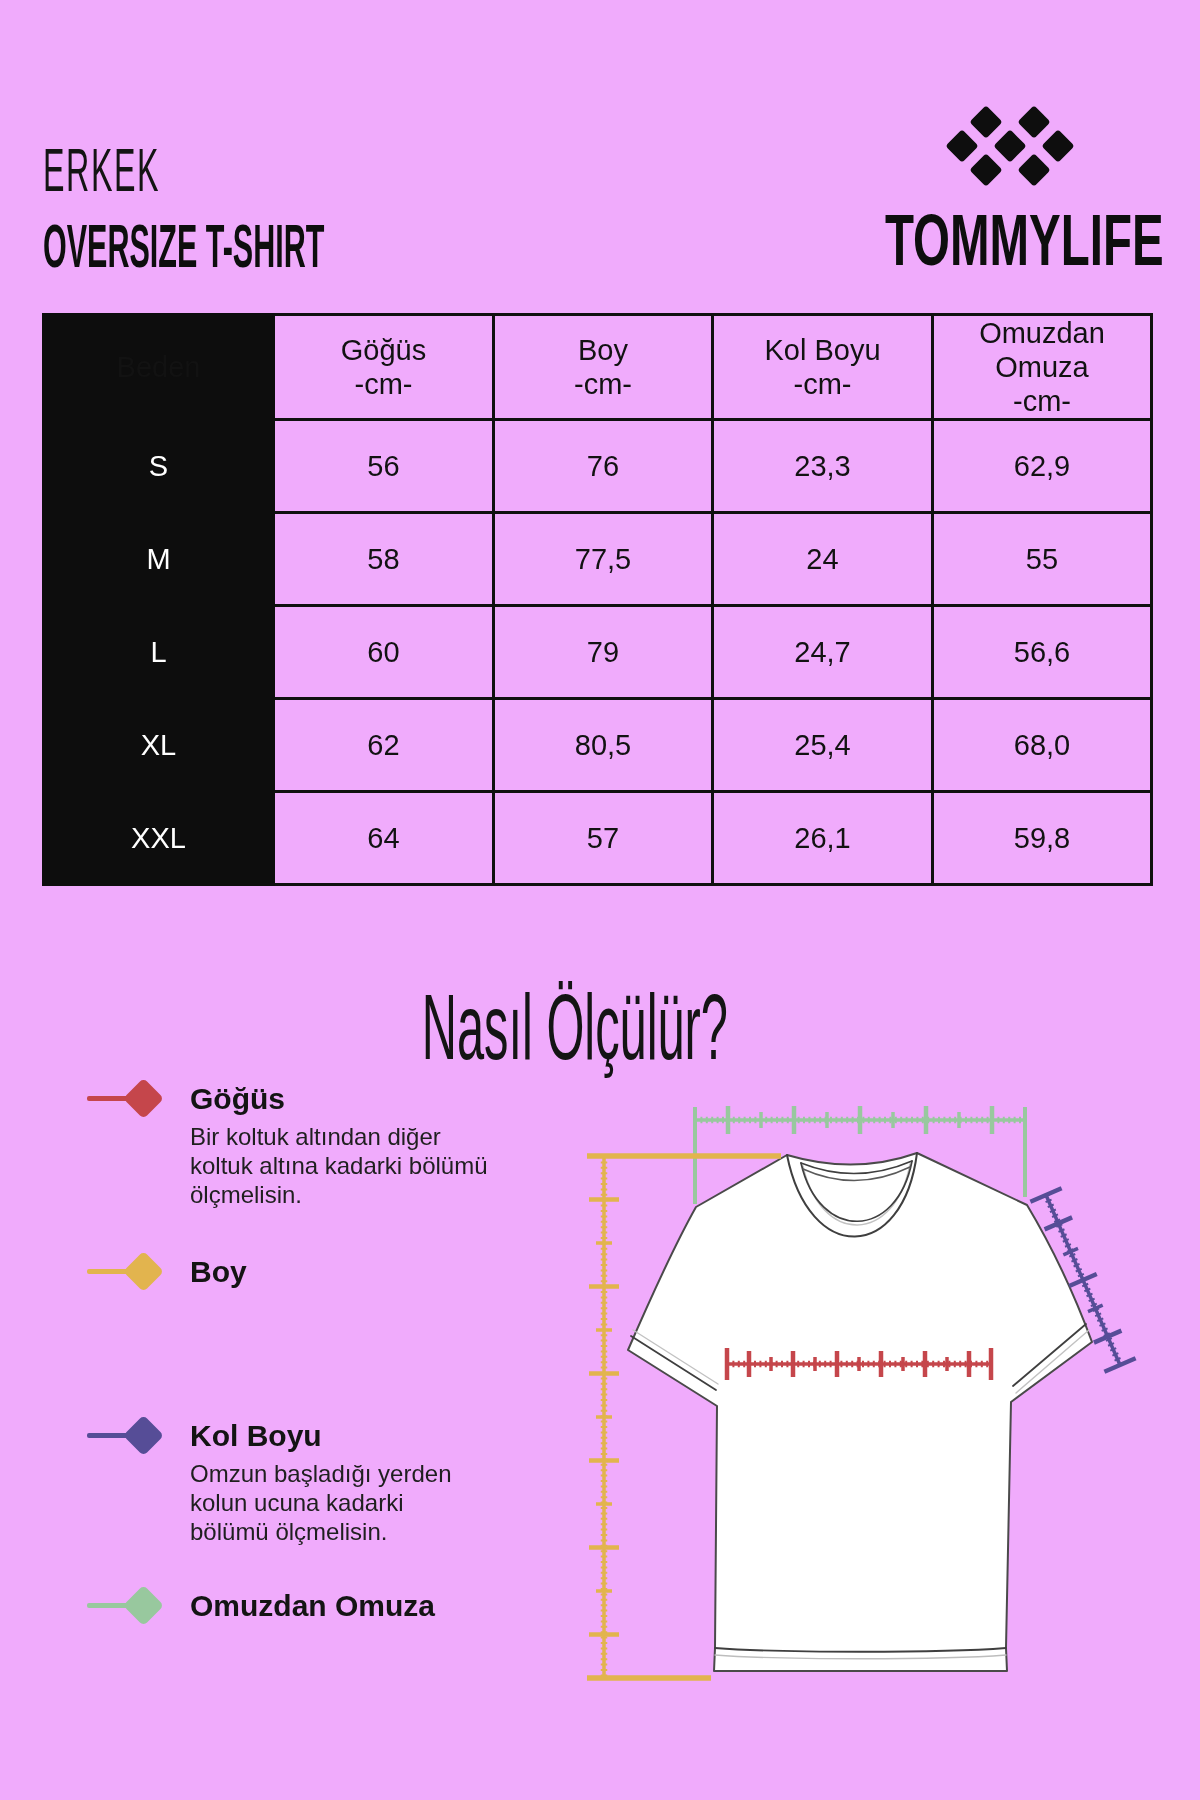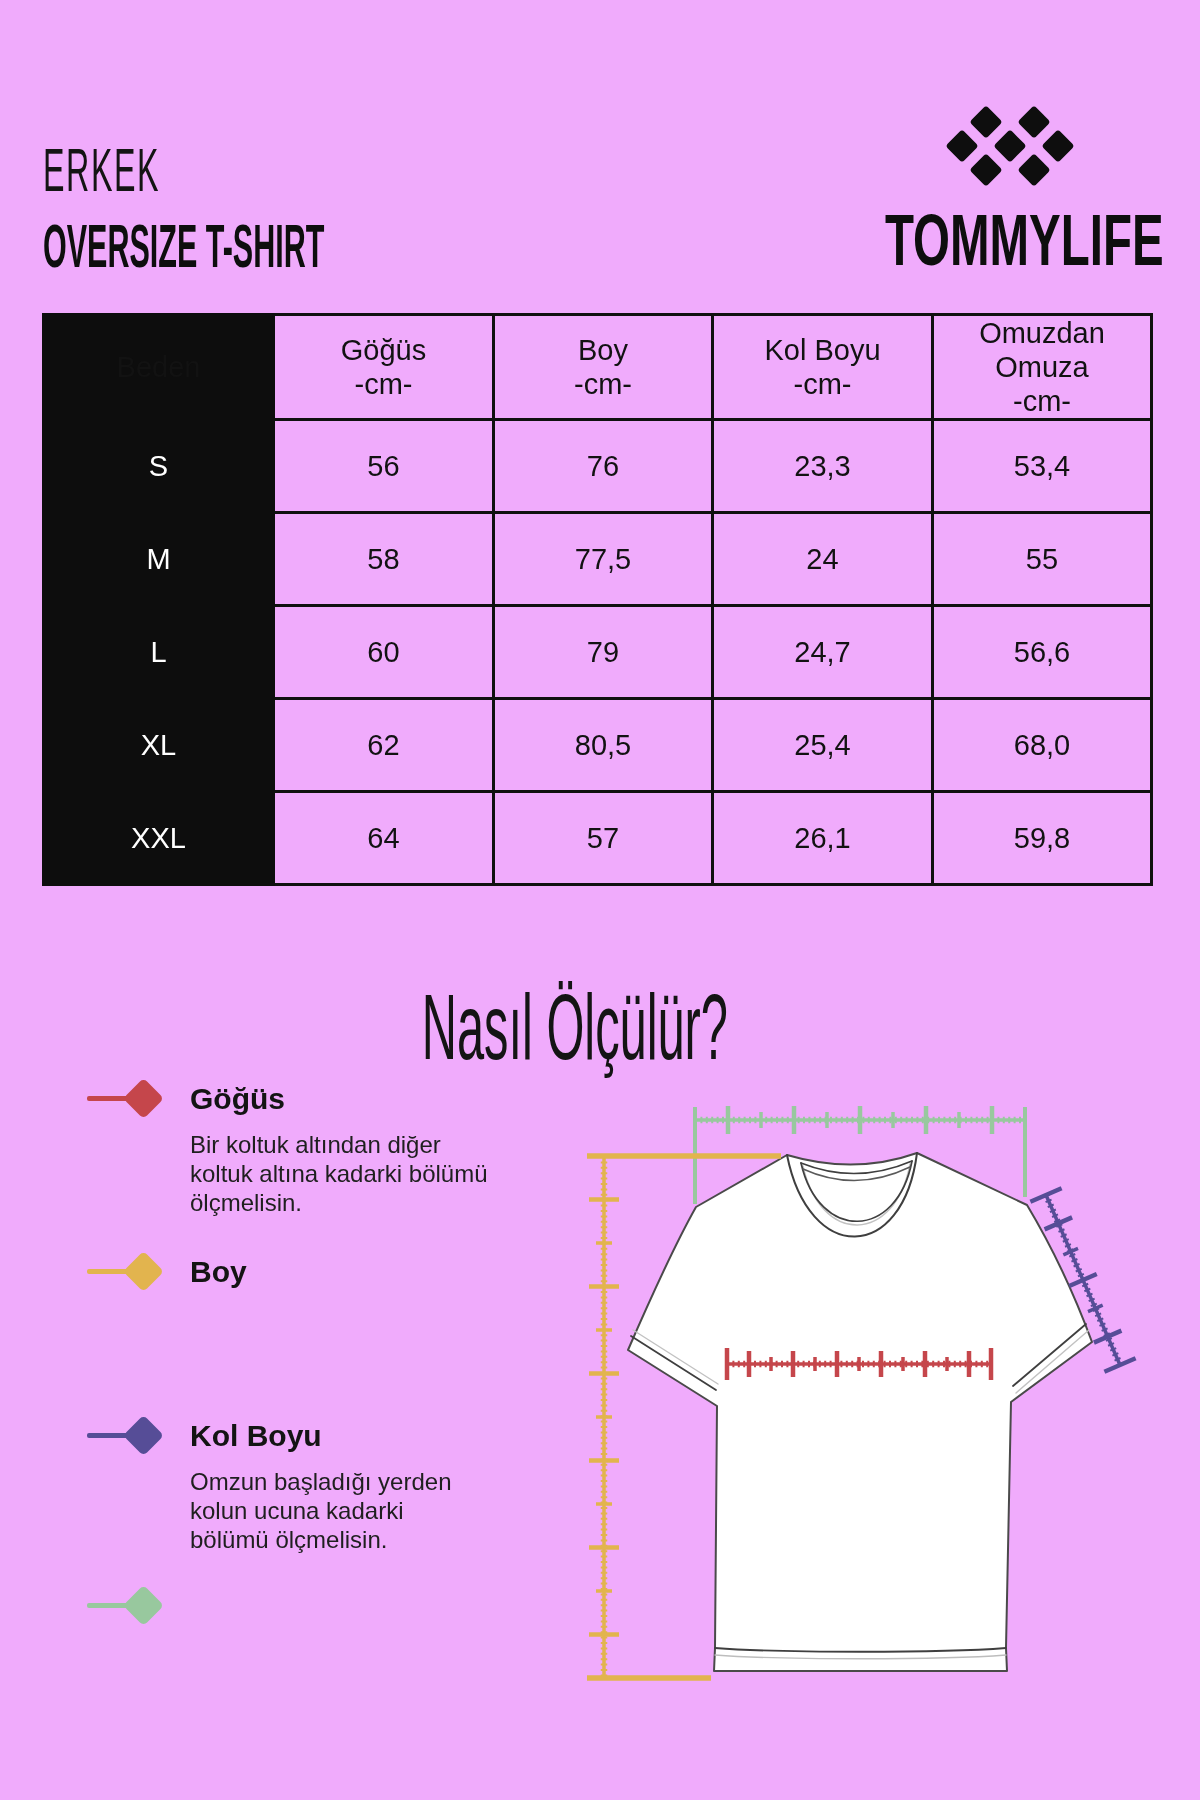--- a/index.html
+++ b/index.html
@@ -32,21 +32,21 @@
   .unit{font-size:29px;line-height:34px;}
 
   
   .howto-title{left:20px;top:957px;width:1110px;text-align:center;font-size:92px;line-height:92px;
                font-weight:400;color:#141414;margin-top:24px;}
   .howto-title .cond-c{transform:scaleX(0.53);}
 
   
   .legend-item{position:absolute;left:75px;width:470px;padding-left:115px;box-sizing:border-box;}
   .legend-label{font-size:30px;font-weight:700;line-height:33px;color:#141414;}
-  .legend-desc{font-size:24px;line-height:29px;color:#1f1f1f;margin-top:15px;}
+  .legend-desc{font-size:24px;line-height:29px;color:#1f1f1f;margin-top:7px;}
   .marker{position:absolute;left:12px;top:0px;width:92px;height:34px;}
   .marker .mline{position:absolute;left:0;top:14px;width:52px;height:5px;border-radius:2px;}
   .marker .mdiamond{position:absolute;left:42px;top:2px;width:29px;height:29px;border-radius:5px;
                     transform:rotate(45deg);}
   .figure{left:560px;top:1080px;}
 </style>
 </head>
 <body>
 
 <div class="page">
@@ -102,21 +102,21 @@
             <div class="unit">-cm-</div>
           </th>
         </tr>
       </thead>
     <tbody id="tbl-body">
         <tr>
           <td class="size-cell">S</td>
           <td>56</td>
           <td>76</td>
           <td>23,3</td>
-          <td>53,4</td>
+          <td>62,9</td>
         </tr>
         <tr>
           <td class="size-cell">M</td>
           <td>58</td>
           <td>77,5</td>
           <td>24</td>
           <td>55</td>
         </tr>
         <tr>
           <td class="size-cell">L</td>
@@ -168,20 +168,21 @@
           <div class="mdiamond" style="background: rgb(86, 77, 151);"></div>
         </div>
         <div class="legend-label">Kol Boyu</div>
         <div class="legend-desc">Omzun başladığı yerden<br>kolun ucuna kadarki<br>bölümü ölçmelisin.</div>
       </div>
       <div class="legend-item" style="top: 1589px;">
         <div class="marker">
           <div class="mline" style="background: rgb(152, 200, 158);"></div>
           <div class="mdiamond" style="background: rgb(152, 200, 158);"></div>
         </div>
+        <div class="legend-label">Omuzdan Omuza</div>
       </div>
     </div>
 
   <svg class="abs figure" width="600" height="640" viewBox="0 0 600 640">
 
     <g fill="#ffffff" stroke="#4a4a4a" stroke-width="2" stroke-linejoin="round" stroke-linecap="round">
       <path d="M227,75 L136,127 C114,166 88,224 68,270 L157,326 L155,568 L154,591
                L447,591 L446,568 L451,322 L532,262 C512,208 488,160 467,125
                L357,73 Q295,95 227,75 Z"></path>
     </g>

